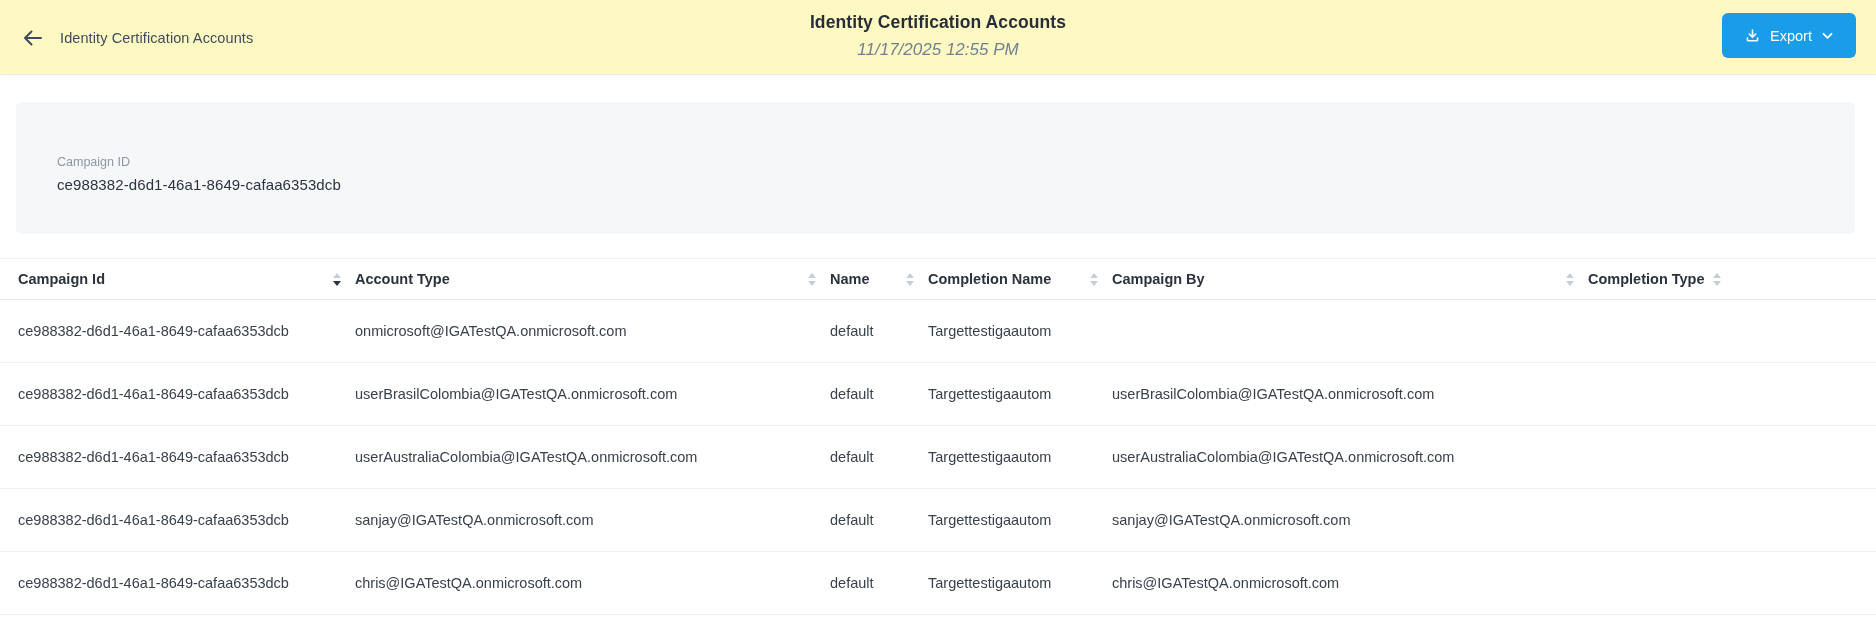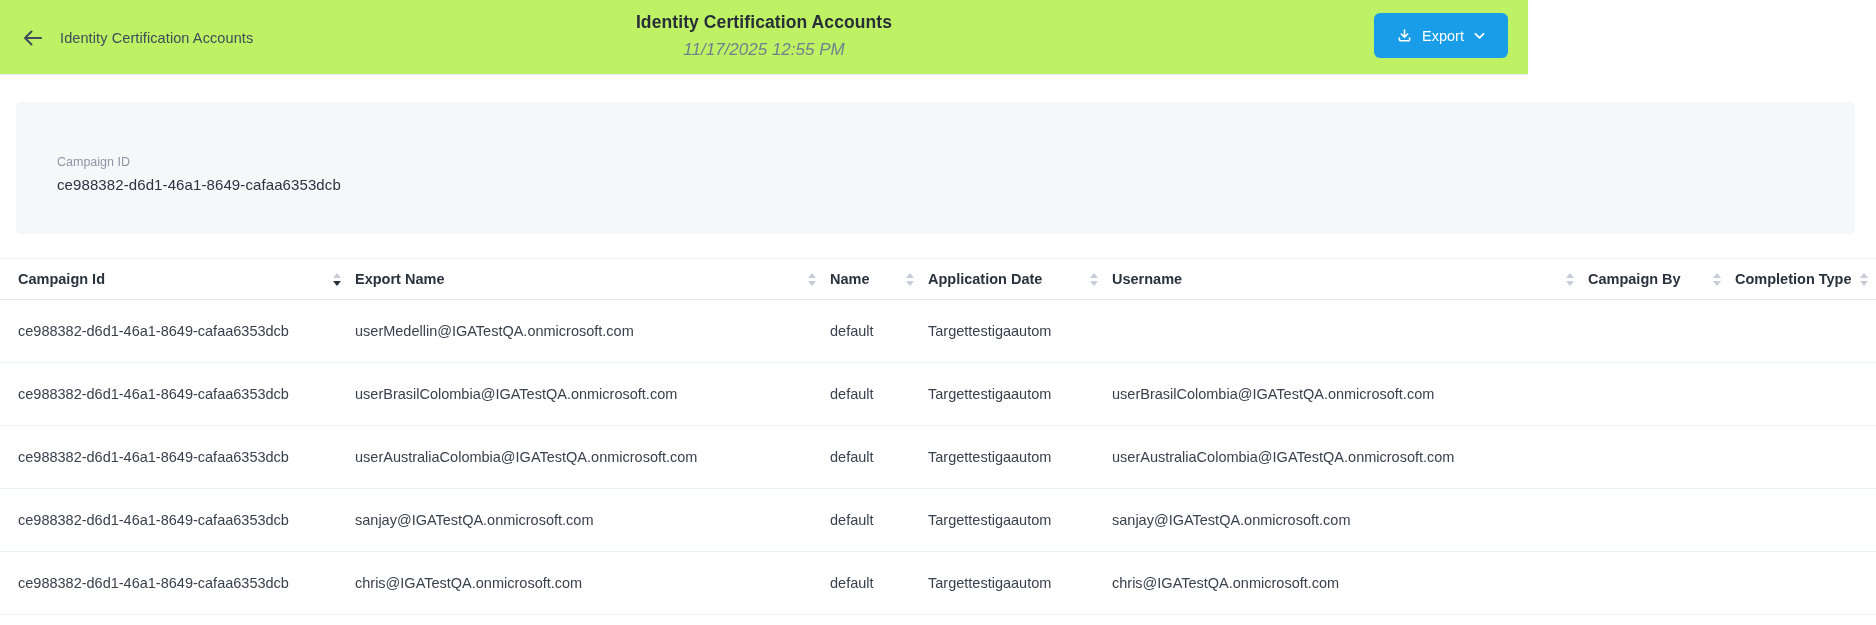--- a/index.html
+++ b/index.html
@@ -9,22 +9,22 @@
     position: relative;
     background: #ffffff;
     font-family: "Liberation Sans", "DejaVu Sans", sans-serif;
     overflow: hidden;
     -webkit-font-smoothing: antialiased;
   }
 
   
   .topbar {
     position: absolute; top: 0; left: 0;
-    width: 1528px; height: 75px;
-    background: #bef264;
+    width: 1876px; height: 75px;
+    background: #fef9c3;
     border-bottom: 1px solid #e7eaee;
     box-shadow: 0 1px 3px rgba(40,50,60,0.04);
     z-index: 2;
   }
   .back-link {
     position: absolute; left: 22px; top: 0; height: 75px;
     display: flex; align-items: center; gap: 17px;
     cursor: pointer;
   }
   .back-icon { display: flex; align-items: center; }
@@ -147,42 +147,35 @@
 <section class="accounts-table">
   <div class="thead grid-cols">
       <div class="th">
         <span>Campaign Id</span>
         <span class="sort">
           <i class="tri up"></i>
           <i class="tri down active"></i>
         </span>
       </div>
       <div class="th">
-        <span>Export Name</span>
+        <span>Account Type</span>
         <span class="sort">
           <i class="tri up"></i>
           <i class="tri down"></i>
         </span>
       </div>
       <div class="th">
         <span>Name</span>
         <span class="sort">
           <i class="tri up"></i>
           <i class="tri down"></i>
         </span>
       </div>
       <div class="th">
-        <span>Application Date</span>
-        <span class="sort">
-          <i class="tri up"></i>
-          <i class="tri down"></i>
-        </span>
-      </div>
-      <div class="th">
-        <span>Username</span>
+        <span>Completion Name</span>
         <span class="sort">
           <i class="tri up"></i>
           <i class="tri down"></i>
         </span>
       </div>
       <div class="th">
         <span>Campaign By</span>
         <span class="sort">
           <i class="tri up"></i>
           <i class="tri down"></i>
@@ -192,21 +185,21 @@
         <span>Completion Type</span>
         <span class="sort">
           <i class="tri up"></i>
           <i class="tri down"></i>
         </span>
       </div>
     </div>
   <div id="tbody">
       <div class="trow grid-cols">
         <div class="td">ce988382-d6d1-46a1-8649-cafaa6353dcb</div>
-        <div class="td">userMedellin@IGATestQA.onmicrosoft.com</div>
+        <div class="td">onmicrosoft@IGATestQA.onmicrosoft.com</div>
         <div class="td">default</div>
         <div class="td">Targettestigaautom</div>
         <div class="td"></div>
         <div class="td"></div>
         <div class="td"></div>
       </div>
       <div class="trow grid-cols">
         <div class="td">ce988382-d6d1-46a1-8649-cafaa6353dcb</div>
         <div class="td">userBrasilColombia@IGATestQA.onmicrosoft.com</div>
         <div class="td">default</div>

